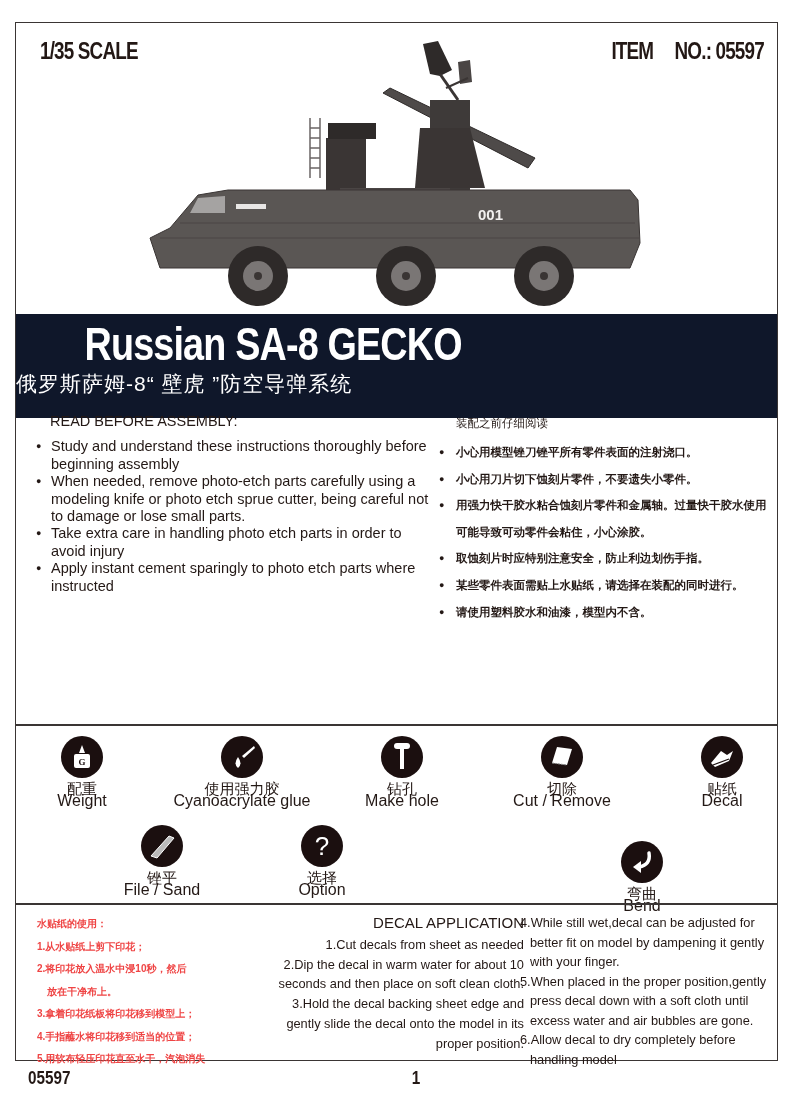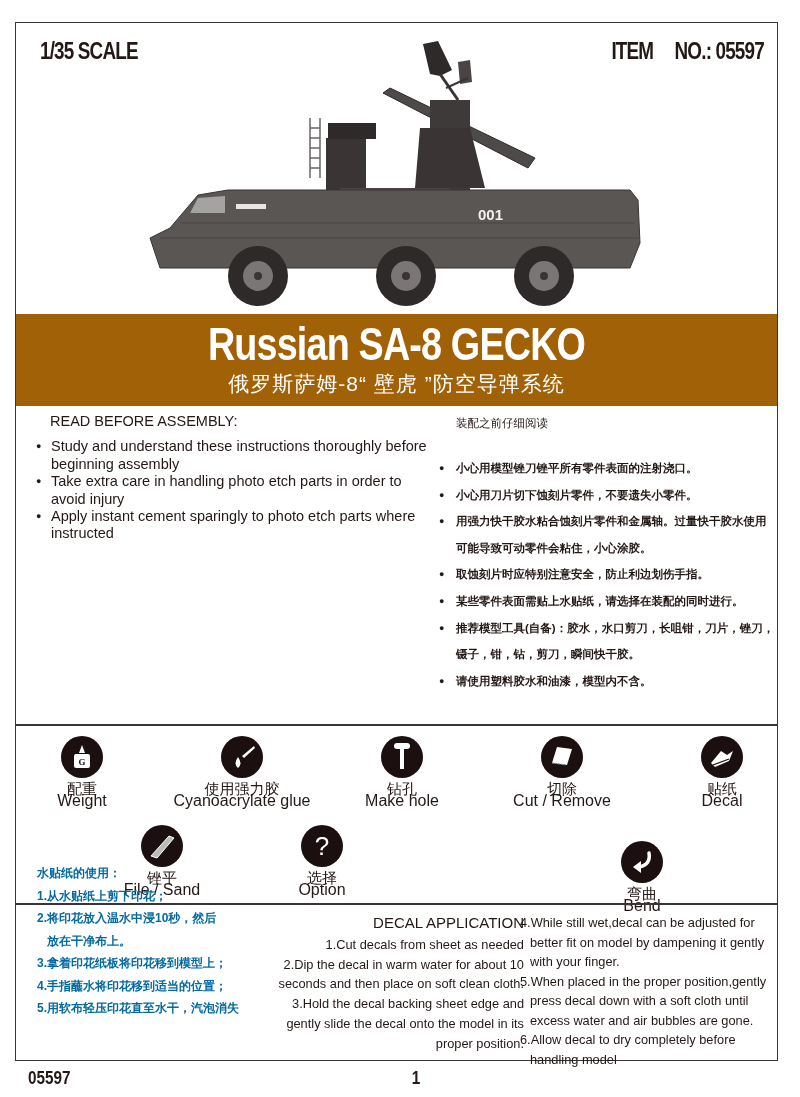--- a/index.html
+++ b/index.html
@@ -2,40 +2,40 @@
 <html><head>
 <meta charset="utf-8">
 <style>
   html, body { margin:0; padding:0; background:#fff; }
   body { width:800px; height:1097px; position:relative; font-family:"Liberation Sans", sans-serif; color:#231815; overflow:hidden; }
   .frame { position:absolute; left:15px; top:22px; width:763px; height:1039px; border:1.5px solid #3a3534; box-sizing:border-box; }
   .hdr-left { position:absolute; left:40px; top:38px; font-family:"Liberation Sans", sans-serif; font-weight:bold; font-size:23px; letter-spacing:-1px; transform:scaleX(0.82); transform-origin:left top; color:#231815; }
   .hdr-right { position:absolute; right:36px; top:38px; font-weight:bold; font-size:23px; letter-spacing:-1px; transform:scaleX(0.82); transform-origin:right top; color:#231815; white-space:pre; }
   .hdr-right span { margin-left:26px; }
   .vehicle { position:absolute; left:140px; top:38px; width:510px; height:270px; }
-  .banner { position:absolute; left:16px; top:314px; width:761px; height:92px; background:#a16207; color:#fff; text-align:center; }
+  .banner { position:absolute; left:16px; top:314px; width:761px; height:104px; background:#0f172a; color:#fff; }
   .banner .title { font-weight:bold; font-size:46px; letter-spacing:-1px; transform:scaleX(0.82); display:block; margin-top:3px; line-height:54px; }
   .banner .subtitle { font-size:21px; line-height:26px; font-weight:normal; letter-spacing:1px; }
   .hr { position:absolute; left:16px; height:1.5px; width:761px; background:#3a3534; }
   .read-en { position:absolute; left:30px; top:413px; width:405px; font-size:14.5px; line-height:17.4px; }
   .read-en .head { margin-left:20px; margin-bottom:8px; }
   .read-en ul { list-style:none; margin:0; padding:0; }
   .read-en li { position:relative; padding-left:21px; margin-bottom:0; }
   .read-en li::before { content:"●"; position:absolute; left:6px; top:0; font-size:9px; line-height:17px; }
   .read-cn { position:absolute; left:435px; top:413px; width:340px; font-size:11.5px; line-height:26.6px; font-weight:bold; color:#231815; }
-  .read-cn .head { margin-left:21px; font-weight:normal; line-height:20px; margin-bottom:22px; }
+  .read-cn .head { margin-left:21px; font-weight:normal; line-height:20px; margin-bottom:6px; }
   .read-cn ul { list-style:none; margin:0; padding:0; }
   .read-cn li { position:relative; padding-left:21px; }
   .read-cn li::before { content:"●"; position:absolute; left:4px; top:0; font-size:9px; }
   .icons { position:absolute; left:16px; top:726px; width:761px; height:178px; }
   .icon-item { position:absolute; width:160px; text-align:center; }
   .icon-item .circ { width:42px; height:42px; border-radius:50%; background:#1b0f0f; margin:0 auto; display:flex; align-items:center; justify-content:center; }
   .icon-item .cn { font-size:15px; margin-top:5px; line-height:11px; }
   .icon-item .en { font-size:16px; line-height:14px; }
-  .decal-cn { position:absolute; left:37px; top:862px; font-size:12px; line-height:22.5px; font-weight:bold; color:#0369a1; }
+  .decal-cn { position:absolute; left:37px; top:913px; font-size:10px; line-height:22.5px; font-weight:bold; color:#ef4444; }
   .decal-cn div { white-space:nowrap; }
   .decal-en { position:absolute; left:264px; top:913px; width:260px; font-size:12.8px; line-height:19.7px;text-align:right; }
   .decal-en .head { font-size:15px; margin-left:10px; line-height:20px; margin-bottom:2px; }
   .decal-en2 { position:absolute; left:520px; top:913px; width:260px; font-size:12.8px; line-height:19.5px; }
   .step { padding-left:10px; text-indent:-10px; }
   .foot-left { position:absolute; left:28px; top:1068px; font-weight:bold; font-size:18px; transform:scaleX(0.85); transform-origin:left top; }
   .foot-center { position:absolute; left:411px; top:1068px; font-weight:bold; font-size:18px; transform:scaleX(0.85); }
 </style>
 </head>
 <body>
@@ -94,34 +94,34 @@
 
 <div class="banner">
   <span class="title">Russian SA-8 GECKO</span>
   <div class="subtitle">俄罗斯萨姆-8“ 壁虎 ”防空导弹系统</div>
 </div>
 
 <div class="read-en">
   <div class="head">READ BEFORE ASSEMBLY:</div>
   <ul>
     <li>Study and understand these instructions thoroughly before beginning assembly</li>
+    <li>When needed, remove photo-etch parts carefully using a modeling knife or photo etch sprue cutter, being careful not to damage or lose small parts.</li>
     <li>Take extra care in handling photo etch parts in order to avoid injury</li>
     <li>Apply instant cement sparingly to photo etch parts where instructed</li>
   </ul>
 </div>
 
 <div class="read-cn">
   <div class="head">装配之前仔细阅读</div>
   <ul>
     <li>小心用模型锉刀锉平所有零件表面的注射浇口。</li>
     <li>小心用刀片切下蚀刻片零件，不要遗失小零件。</li>
     <li>用强力快干胶水粘合蚀刻片零件和金属轴。过量快干胶水使用可能导致可动零件会粘住，小心涂胶。</li>
     <li>取蚀刻片时应特别注意安全，防止利边划伤手指。</li>
     <li>某些零件表面需贴上水贴纸，请选择在装配的同时进行。</li>
-    <li>推荐模型工具(自备)：胶水，水口剪刀，长咀钳，刀片，锉刀，镊子，钳，钻，剪刀，瞬间快干胶。</li>
     <li>请使用塑料胶水和油漆，模型内不含。</li>
   </ul>
 </div>
 
 <div class="hr" style="top:724px"></div>
 
 <div class="icons">
   <div class="icon-item" style="left:-14px;top:10px">
     <div class="circ">
       <svg width="26" height="28" viewBox="0 0 26 28">

